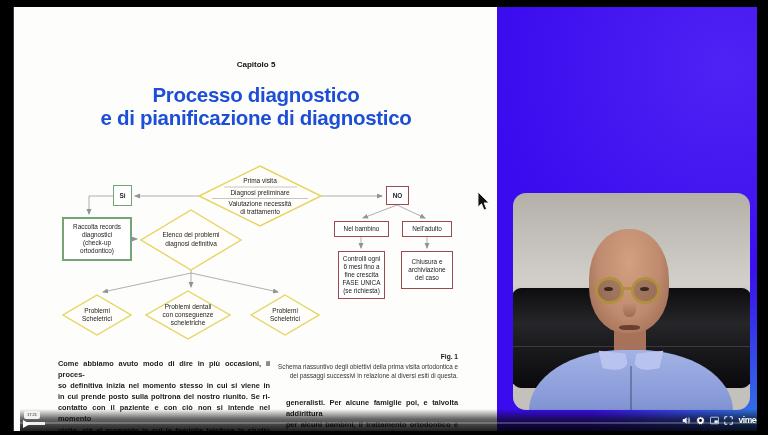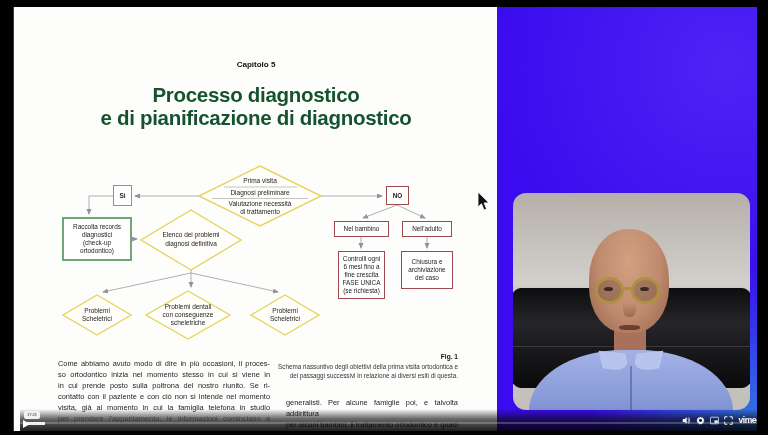--- a/index.html
+++ b/index.html
@@ -20,21 +20,21 @@
 
   .fc-label { position:absolute; text-align:center; font-size:6.5px; line-height:8.2px; color:#222; }
   .fc-box { position:absolute; display:flex; align-items:center; justify-content:center;
             text-align:center; font-size:6.4px; line-height:8px; color:#222; background:#fff; }
   .green-box  { border:2px solid #74a577; }
   .green-thin { border:1.5px solid #74a577; }
   .red-box    { border:1.5px solid #9e4a4c; }
 
   .body-left { position:absolute; left:44px; top:351px; width:212px; font-size:7.4px;
                line-height:11.1px; color:#1d1d1d; }
-  .body-left div, .body-right div { text-align:justify; text-align-last:justify; }
+  .body-left div, .body-right div { text-align:justify; text-align-last:justify;font-weight:bold; }
   .fig-label { position:absolute; left:272px; top:346px; width:172px; text-align:right;
                font-size:6.6px; font-weight:bold; color:#111; }
   .fig-caption { position:absolute; left:264px; top:356px; width:180px; text-align:right;
                  font-size:6.3px; line-height:8.6px; color:#333; }
   .body-right { position:absolute; left:272px; top:390px; width:172px; font-size:7.4px;
                 line-height:11.1px; color:#1d1d1d; }
 
   
   .blue-bg { position:absolute; left:484px; top:0; width:260px; height:424px;
              background:
@@ -93,21 +93,21 @@
   .vimeo { color:#fff; font-size:8.5px; font-weight:bold; letter-spacing:-0.4px; line-height:9px; }
 </style>
 </head>
 <body>
 
 <div class="stage">
   <div class="video-frame">
 
     <div class="slide">
       <div class="kicker">Capitolo 5</div>
-      <div class="slide-title" style="color:#14532d;">
+      <div class="slide-title" style="color:#1d4ed8;">
         <div>Processo diagnostico</div>
         <div>e di pianificazione di diagnostico</div>
       </div>
 
       <svg class="flow-svg" viewBox="0 0 484 424">
         <defs>
           <marker id="ah" markerWidth="7" markerHeight="7" refX="5" refY="2.5" orient="auto" markerUnits="userSpaceOnUse">
             <path d="M0,0 L6,2.5 L0,5 Z" fill="#8f9596"></path>
           </marker>
         </defs>
@@ -183,21 +183,21 @@
       <div class="fc-box red-box" style="left:387px; top:244px; width:52px; height:38px;">
         <div>
           <div>Chiusura e</div>
           <div>archiviazione</div>
           <div>del caso</div>
         </div>
       </div>
 
       <div class="body-left">
         <div>Come abbiamo avuto modo di dire in più occasioni, il proces-</div>
-        <div>so ortodontico inizia nel momento stesso in cui si viene in</div>
+        <div>so definitiva inizia nel momento stesso in cui si viene in</div>
         <div>in cui prende posto sulla poltrona del nostro riunito. Se ri-</div>
         <div>contatto con il paziente e con ciò non si intende nel momento</div>
         <div>visita, già al momento in cui la famiglia telefona in studio</div>
         <div style="opacity:0.55;">per prendere l'appuntamento, le informazioni cominciano a</div>
       </div>
 
       <div class="fig-label">Fig. 1</div>
       <div class="fig-caption">
         <div>Schema riassuntivo degli obiettivi della prima visita ortodontica e</div>
         <div>dei passaggi successivi in relazione ai diversi esiti di questa.</div>

